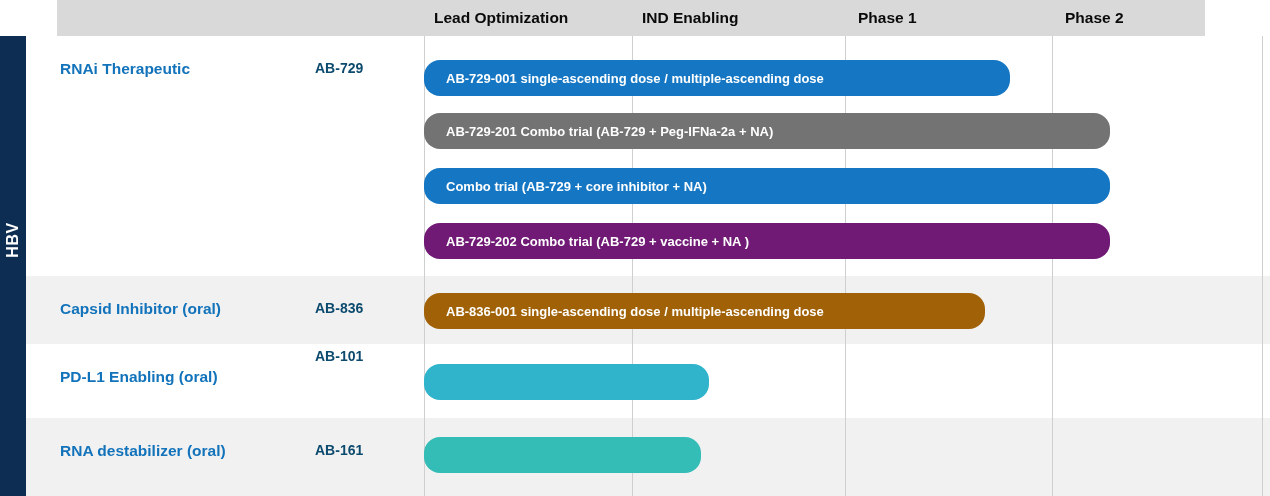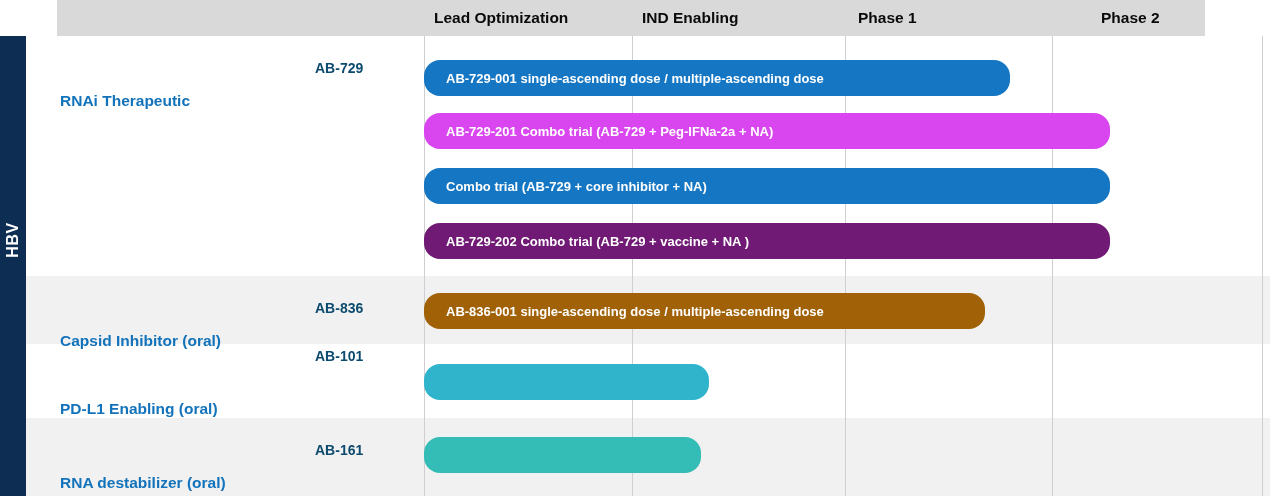--- a/index.html
+++ b/index.html
@@ -77,21 +77,20 @@
   }
 
   
   .row-name {
     position: absolute;
     left: 60px;
     font-size: 15.5px;
     font-weight: bold;
     color: #1273bb;
     white-space: nowrap;
-    margin-top: 32px;
   }
   .row-code {
     position: absolute;
     left: 315px;
     font-size: 14px;
     font-weight: bold;
     color: #0c4a6e;
     white-space: nowrap;
     text-align: center;
   }
@@ -123,41 +122,41 @@
       <div class="row-band shaded" style="top: 276px; height: 68px;"></div>
       <div class="row-band plain" style="top: 344px; height: 74px;"></div>
       <div class="row-band shaded" style="top: 418px; height: 78px;"></div>
     </div>
 
   <div class="header-band">
     <div id="stage-labels">
         <div class="col-label" style="left: 377px;">Lead Optimization</div>
         <div class="col-label" style="left: 585px;">IND Enabling</div>
         <div class="col-label" style="left: 801px;">Phase 1</div>
-        <div class="col-label" style="left: 1044px;">Phase 2</div>
+        <div class="col-label" style="left: 1008px;">Phase 2</div>
       </div>
   </div>
 
   <div id="vlines">
       <div class="vline" style="left: 424px;"></div>
       <div class="vline" style="left: 632px;"></div>
       <div class="vline" style="left: 845px;"></div>
       <div class="vline" style="left: 1052px;"></div>
       <div class="vline" style="left: 1262px;"></div>
     </div>
 
   <div class="rail">
     <div class="rail-text">HBV</div>
   </div>
 
   <div id="rows">
       <div class="row-name" style="top: 60px;">RNAi Therapeutic</div>
       <div class="row-code" style="top: 60px;">AB-729</div>
       <div class="bar" style="left: 424px; width: 586px; top: 60px; background: rgb(21, 119, 196);">AB-729-001 single-ascending dose / multiple-ascending dose</div>
-      <div class="bar" style="left: 424px; width: 686px; top: 113px; background: #d946ef;">AB-729-201 Combo trial (AB-729 + Peg-IFNa-2a + NA)</div>
+      <div class="bar" style="left: 424px; width: 686px; top: 113px; background: #737373;">AB-729-201 Combo trial (AB-729 + Peg-IFNa-2a + NA)</div>
       <div class="bar" style="left: 424px; width: 686px; top: 168px; background: rgb(21, 119, 196);">Combo trial (AB-729 + core inhibitor + NA)</div>
       <div class="bar" style="left: 424px; width: 686px; top: 223px; background: #701a75;">AB-729-202 Combo trial (AB-729 + vaccine + NA )</div>
       <div class="row-name" style="top: 300px;">Capsid Inhibitor (oral)</div>
       <div class="row-code" style="top: 300px;">AB-836</div>
       <div class="bar" style="left: 424px; width: 561px; top: 293px; background: #a16207;">AB-836-001 single-ascending dose / multiple-ascending dose</div>
       <div class="row-name" style="top: 368px;">PD-L1 Enabling (oral)</div>
       <div class="row-code" style="top: 348px;">AB-101</div>
       <div class="bar empty" style="left: 424px; width: 285px; top: 364px; background: rgb(47, 180, 204);"></div>
       <div class="row-name" style="top: 442px;">RNA destabilizer (oral)</div>
       <div class="row-code" style="top: 442px;">AB-161</div>

